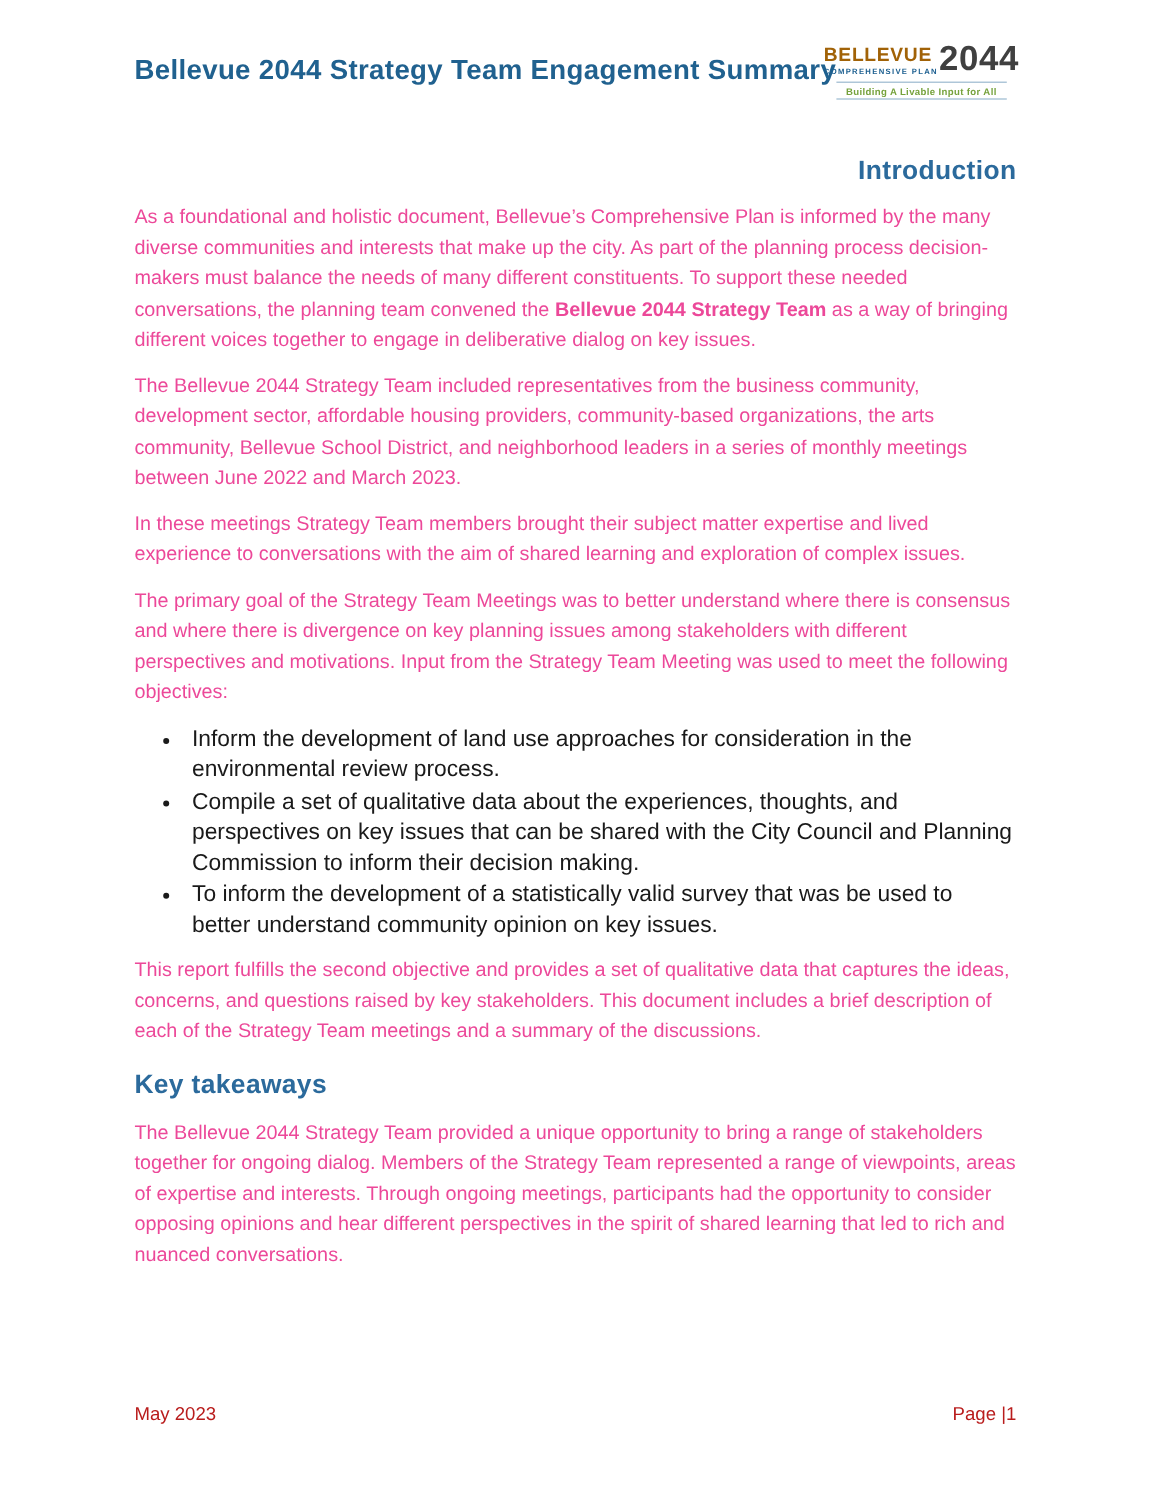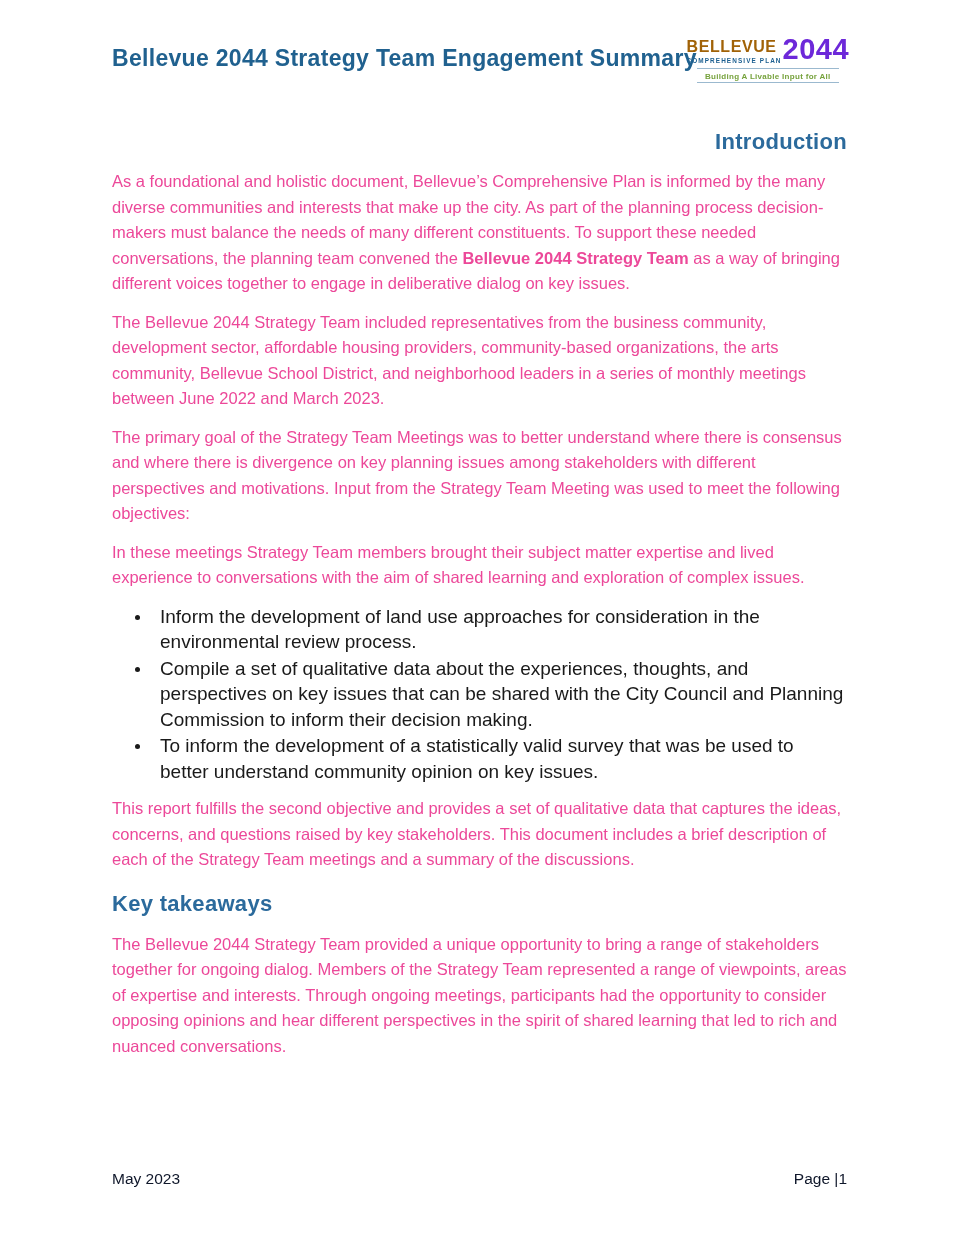--- a/index.html
+++ b/index.html
@@ -64,21 +64,21 @@
     font-size: 6.4px;
     font-weight: 700;
     letter-spacing: 1.1px;
     color: #1c5f90;
     margin-top: 2px;
     white-space: nowrap;
   }
   .logo-year {
     font-size: 29px;
     font-weight: 600;
-    color: #6d28d9;
+    color: #404040;
     line-height: 0.95;
     margin-left: 1px;
     letter-spacing: 0.5px;
   }
   .logo-rule {
     border-top: 1px solid #9bb9cf;
     margin-top: 4px;
   }
   .logo-tagline {
     font-size: 8px;
@@ -121,21 +121,21 @@
 
   
   .footer {
     position: absolute;
     left: 112px;
     right: 113px;
     bottom: 54px;
     display: flex;
     justify-content: space-between;
     font-size: 15.5px;
-    color: #0f172a;
+    color: #b91c1c;
   }
 </style>
 </head>
 <body>
 
 <div class="page">
   <div class="content">
 
     <div class="header">
       <div class="doc-title">Bellevue 2044 Strategy Team Engagement Summary</div>
@@ -153,23 +153,23 @@
         <div class="logo-rule" style="margin-top:0;"></div>
       </div>
     </div>
 
     <div class="section-heading h-intro">Introduction</div>
 
     <p class="para"><span>As a foundational and holistic document, Bellevue’s Comprehensive Plan is informed by the many diverse communities and interests that make up the city. As part of the planning process decision-makers must balance the needs of many different constituents. To support these needed conversations, the planning team convened the </span><b>Bellevue 2044 Strategy Team</b><span> as a way of bringing different voices together to engage in deliberative dialog on key issues.</span></p>
 
     <p class="para">The Bellevue 2044 Strategy Team included representatives from the business community, development sector, affordable housing providers, community-based organizations, the arts community, Bellevue School District, and neighborhood leaders  in a series of monthly meetings between June 2022 and March 2023.</p>
 
+    <p class="para">In these meetings Strategy Team members brought their subject matter expertise and lived experience to conversations with the aim of shared learning and exploration of complex issues.</p>
+
     <p class="para">The primary goal of the Strategy Team Meetings was to better understand where there is consensus and where there is divergence on key planning issues among stakeholders with different perspectives and motivations. Input from the Strategy Team Meeting was used to meet the following objectives:</p>
-
-    <p class="para">In these meetings Strategy Team members brought their subject matter expertise and lived experience to conversations with the aim of shared learning and exploration of complex issues.</p>
 
     <ul class="obj-list">
       <li>Inform the development of land use approaches for consideration in the environmental review process.</li>
       <li>Compile a set of qualitative data about the experiences, thoughts, and perspectives on key issues that can be shared with the City Council and Planning Commission to inform their decision making.</li>
       <li>To inform the development of a statistically valid survey that was be used to better understand community opinion on key issues.</li>
     </ul>
 
     <p class="para">This report fulfills the second objective and provides a set of qualitative data that captures the ideas, concerns, and questions raised by key stakeholders. This document includes a brief description of each of the Strategy Team meetings and a summary of the discussions.</p>
 
     <div class="section-heading h-takeaway">Key takeaways</div>

